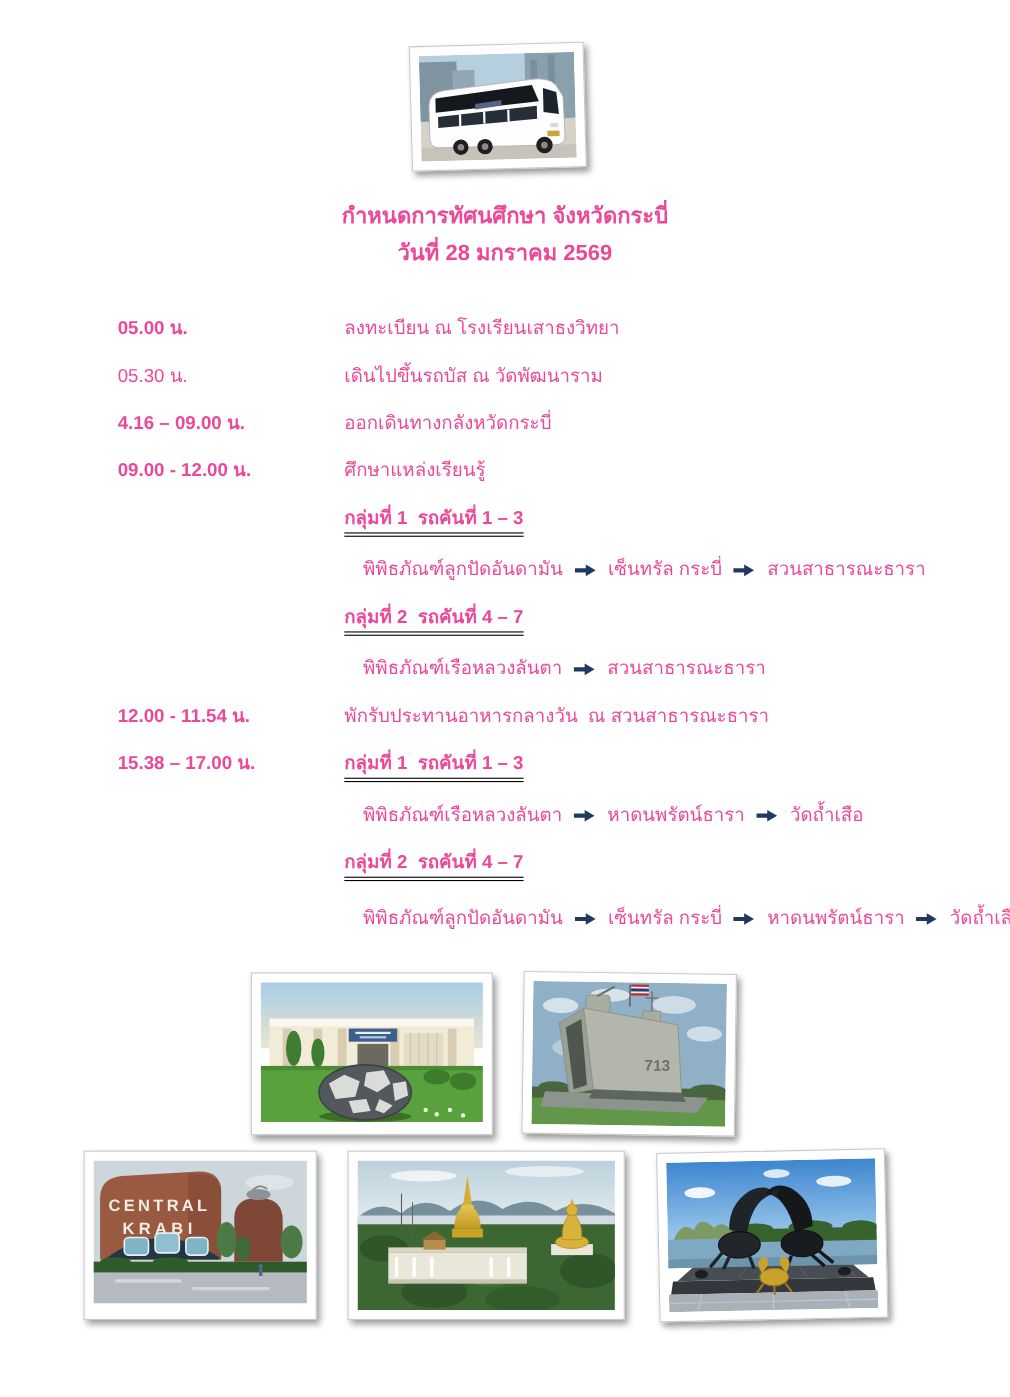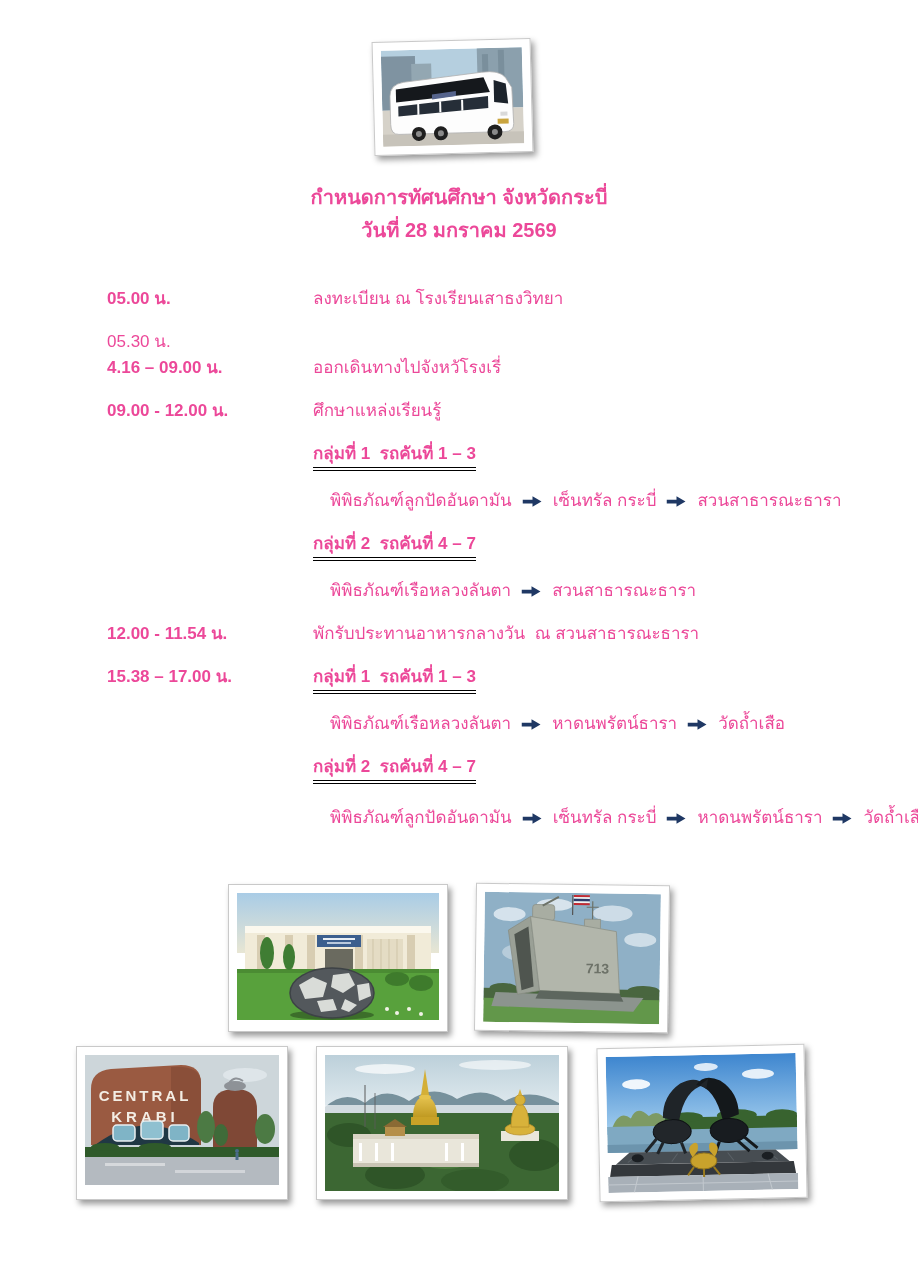--- a/index.html
+++ b/index.html
@@ -81,25 +81,28 @@
 
   <div class="schedule">
       <div class="sched-row">
         <div class="time">05.00 น.</div>
         <div class="content">
           <div class="line text-line">ลงทะเบียน ณ โรงเรียนเสาธงวิทยา</div>
         </div>
       </div>
       <div class="sched-row">
         <div class="time time-reg">05.30 น.</div>
+        <div class="content">
+          <div class="line text-line">เดินไปขึ้นรถบัส ณ วัดพัฒนาราม</div>
+        </div>
       </div>
       <div class="sched-row">
         <div class="time">4.16 – 09.00 น.</div>
         <div class="content">
-          <div class="line text-line">ออกเดินทางไปจังหวัโรงเรี่</div>
+          <div class="line text-line">ออกเดินทางกลังหวัดกระบี่</div>
         </div>
       </div>
       <div class="sched-row">
         <div class="time">09.00 - 12.00 น.</div>
         <div class="content">
           <div class="line text-line">ศึกษาแหล่งเรียนรู้</div>
           <div class="line group-line"><span class="group">กลุ่มที่ 1  รถคันที่ 1 – 3</span></div>
           <div class="line route-line"><span class="stop">พิพิธภัณฑ์ลูกปัดอันดามัน</span><svg viewBox="0 0 26 20" class="arrow">
               <polygon points="0,7.5 13,7.5 13,3 25,10 13,17 13,12.5 0,12.5" fill="#1F3864"></polygon>
             </svg><span class="stop">เซ็นทรัล กระบี่</span><svg viewBox="0 0 26 20" class="arrow">

